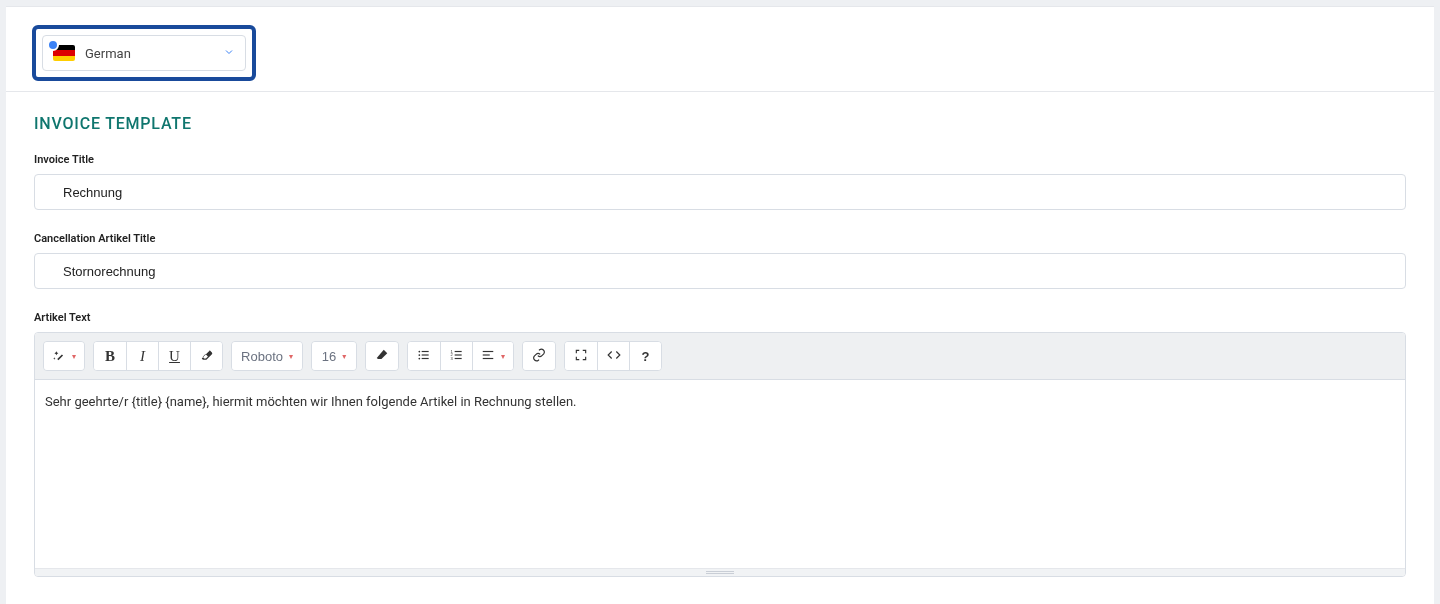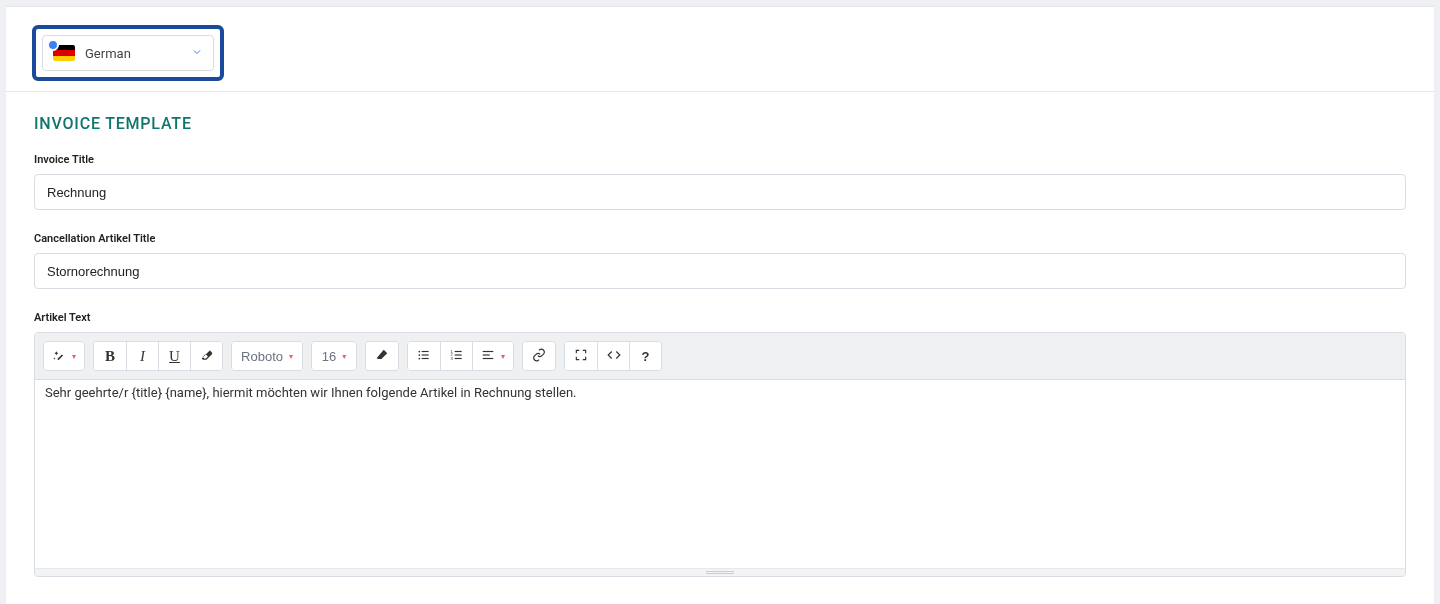--- a/index.html
+++ b/index.html
@@ -25,21 +25,21 @@
     .lang-highlight {
       display: inline-block;
       border: 4px solid #194a9b;
       border-radius: 6px;
       padding: 6px;
     }
     .lang-select {
       display: inline-flex;
       align-items: center;
       gap: 10px;
-      width: 172px;
+      width: 204px;
       height: 36px;
       padding: 0 10px;
       border: 1px solid #d8dde4;
       border-radius: 4px;
       background: #fff;
       cursor: pointer;
       position: relative;
     }
     .lang-select .chevron {
       margin-left: auto;
@@ -88,21 +88,21 @@
       font-weight: 600;
       color: #222;
       margin-bottom: 8px;
       display: block;
     }
     .text-input {
       width: 100%;
       height: 36px;
       border: 1px solid #d8dde4;
       border-radius: 4px;
-      padding: 0 12px;
+      padding: 0 28px;
       font-size: 13px;
       color: #222;
       background: #fff;
     }
 
     
     .editor-wrap {
       border: 1px solid #d8dde4;
       border-radius: 4px;
       overflow: hidden;
@@ -142,21 +142,21 @@
     .tbtn.font-name { color: #6b7280; min-width: 70px; }
     .tbtn.font-size { color: #6b7280; min-width: 44px; }
     .tbtn svg { width: 14px; height: 14px; }
 
     .bold-serif { font-family: Georgia, 'Times New Roman', serif; font-weight: 700; font-size: 15px; }
     .italic-serif { font-family: Georgia, 'Times New Roman', serif; font-style: italic; font-size: 15px; }
     .underline-serif { font-family: Georgia, 'Times New Roman', serif; text-decoration: underline; font-size: 15px; }
 
     .editor-body {
       min-height: 188px;
-      padding: 3px 10px;
+      padding: 12px 10px;
       background: #fff;
       font-size: 13px;
       color: #333;
       line-height: 1.5;
     }
     .editor-footer {
       height: 8px;
       background: #f1f3f5;
       border-top: 1px solid #e5e7eb;
       display: flex;

